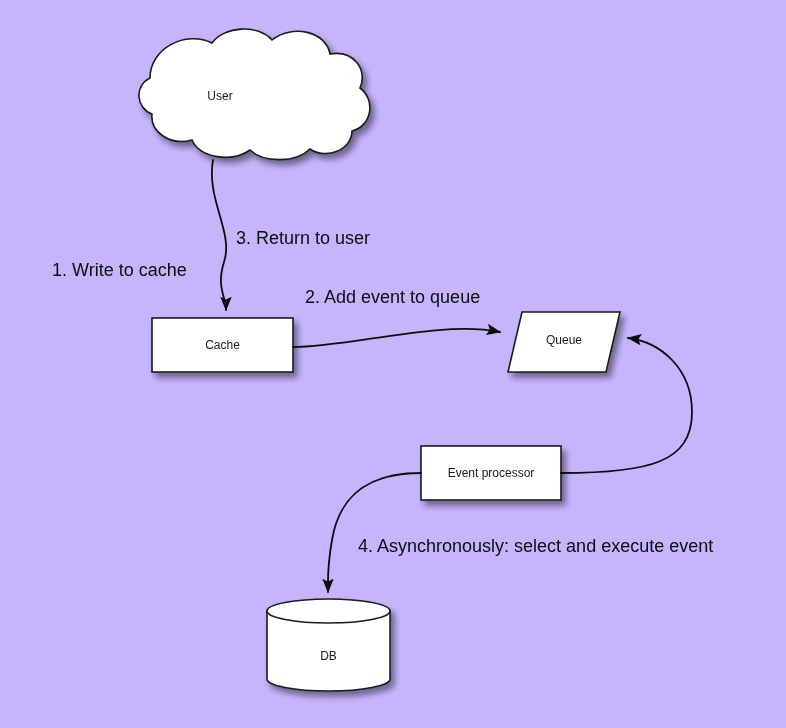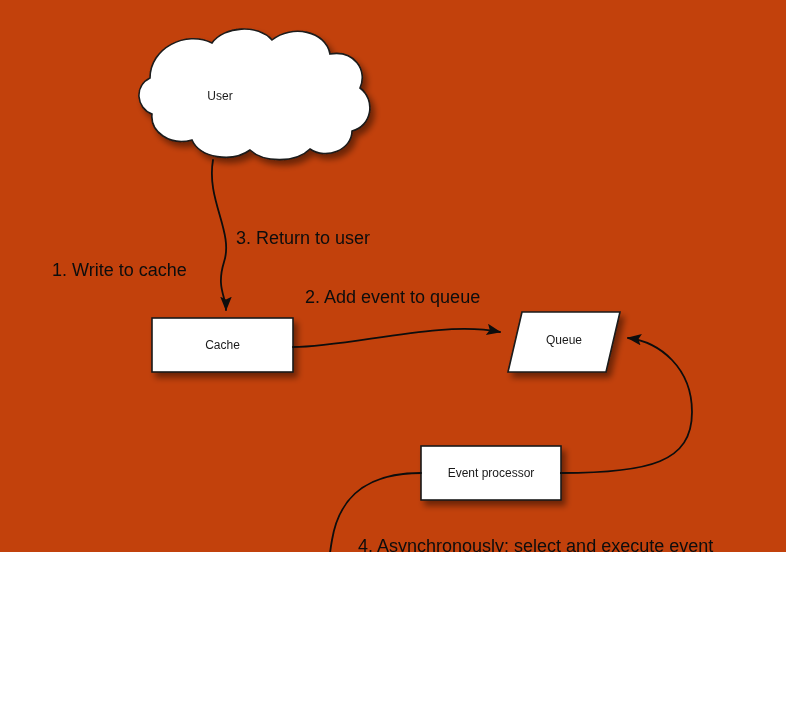--- a/index.html
+++ b/index.html
@@ -8,22 +8,22 @@
     padding: 0;
     background: #ffffff;
   }
   body {
     font-family: "Liberation Sans", sans-serif;
     color: #000000;
   }
   #canvas {
     position: relative;
     width: 786px;
-    height: 552px;
-    background: #c2410c;
+    height: 728px;
+    background: #c4b5fd;
     overflow: hidden;
   }
   #diagram-svg {
     position: absolute;
     left: 0;
     top: 0;
     width: 786px;
     height: 728px;
   }
   .node-label {

